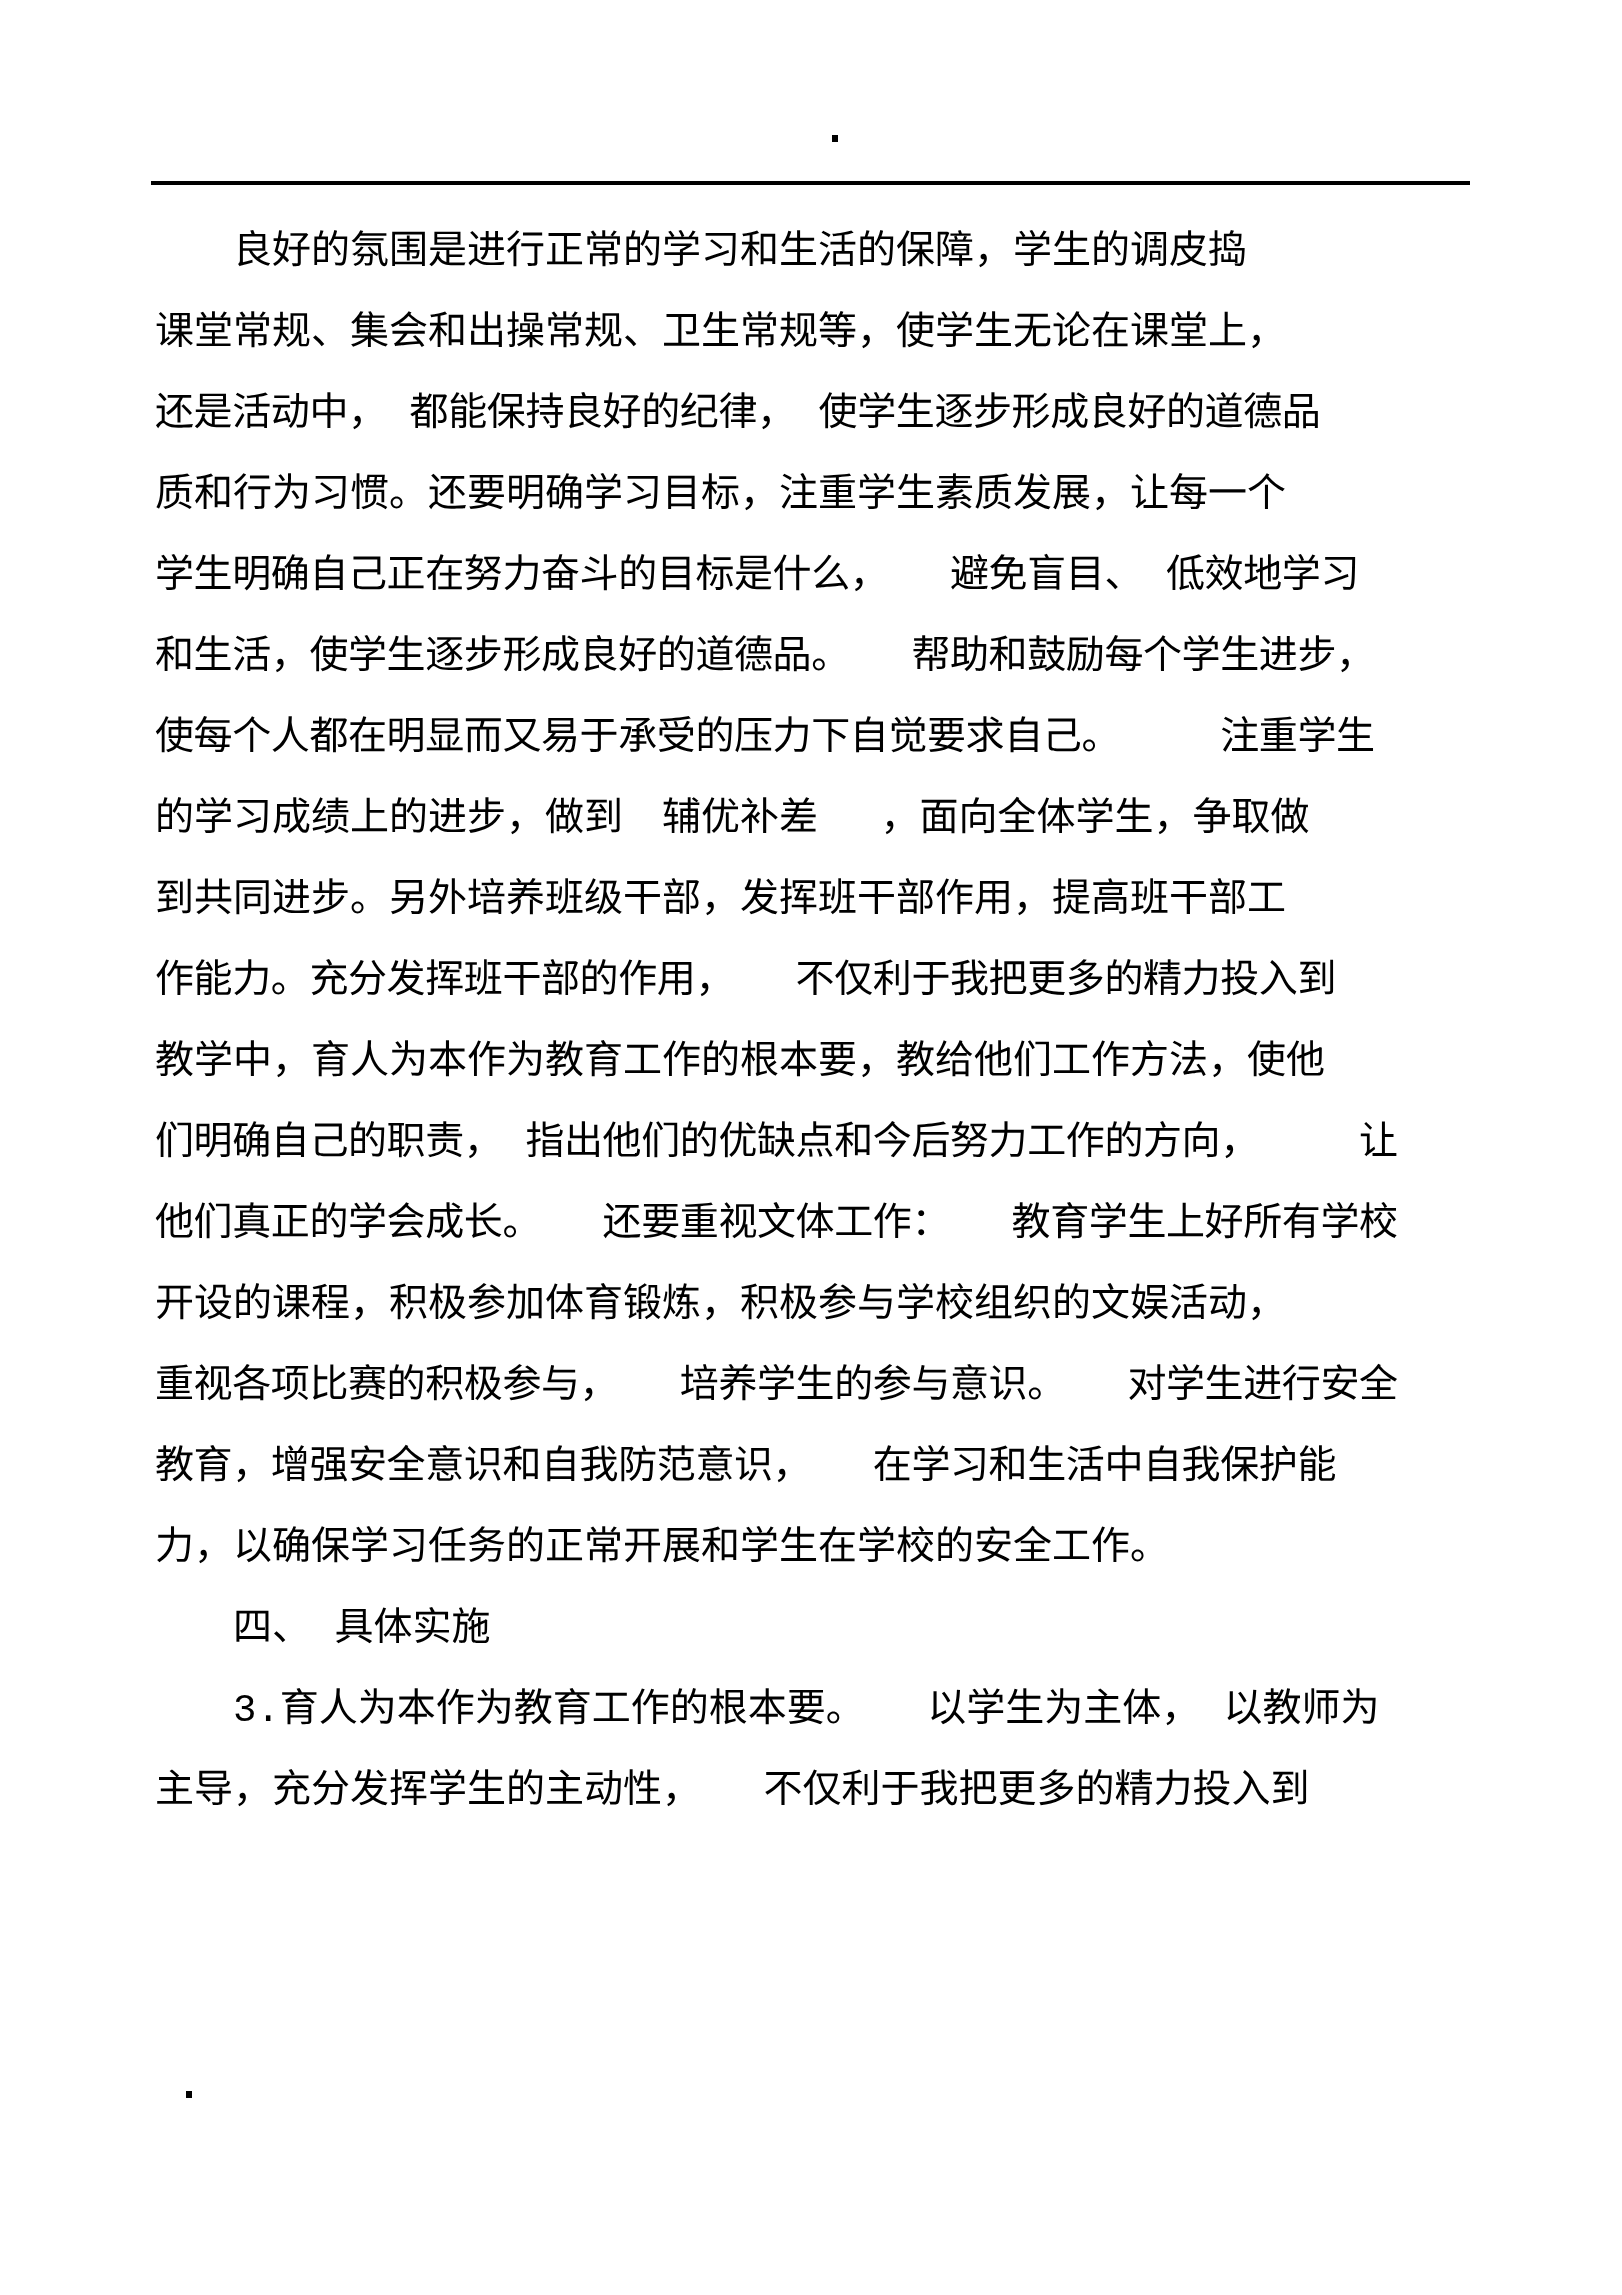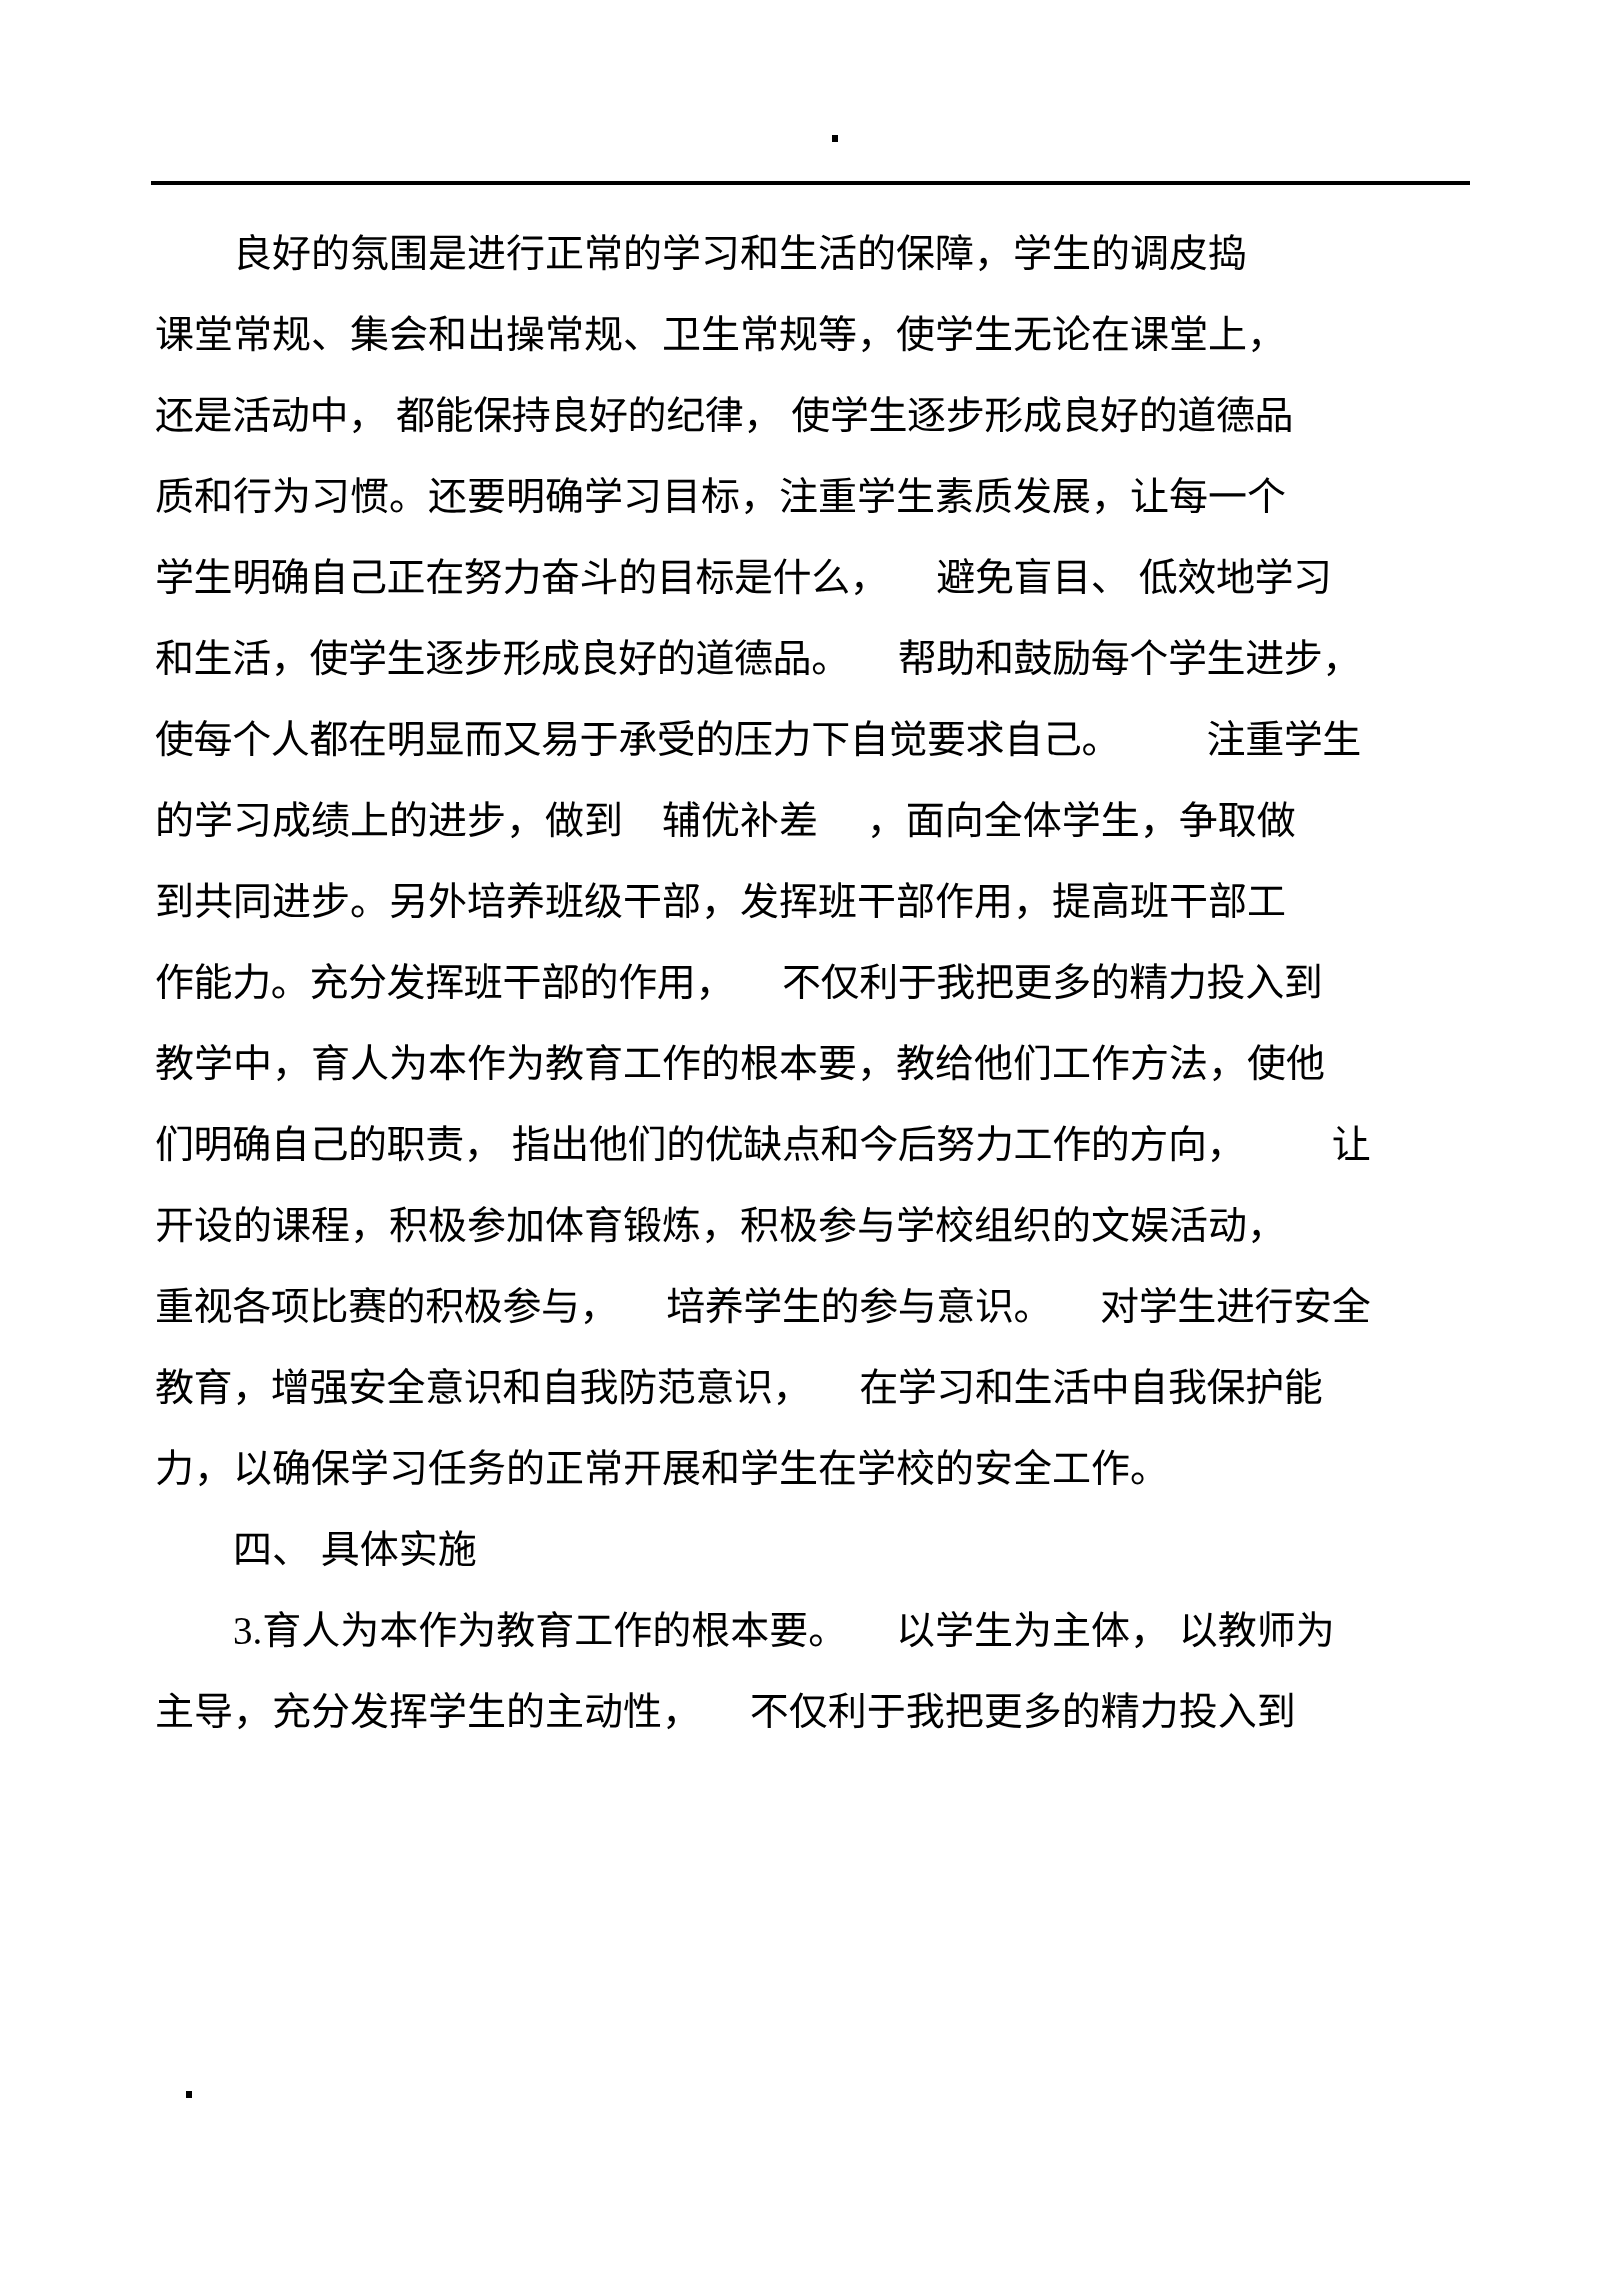--- a/index.html
+++ b/index.html
@@ -57,21 +57,21 @@
     width: 1319px;
   }
 
   .line {
     font-size: 39px;
     line-height: 81px;
     color: #000000;
     white-space: pre;
     letter-spacing: 0px;
     font-weight: 400;
-    font-family: Liberation Serif, serif;
+    font-family: Liberation Mono, monospace;
     height: 81px;
     overflow: visible;
   }
 
   .line.indent {
     text-indent: 78px;
   }
 
   .line.heading {
     text-indent: 78px;
@@ -97,20 +97,21 @@
     <div class="line tight">还是活动中， 都能保持良好的纪律， 使学生逐步形成良好的道德品</div>
     <div class="line">质和行为习惯。还要明确学习目标，注重学生素质发展，让每一个</div>
     <div class="line tight">学生明确自己正在努力奋斗的目标是什么， 　避免盲目、 低效地学习</div>
     <div class="line tight">和生活，使学生逐步形成良好的道德品。 　帮助和鼓励每个学生进步，</div>
     <div class="line tight">使每个人都在明显而又易于承受的压力下自觉要求自己。 　　注重学生</div>
     <div class="line">的学习成绩上的进步，做到　辅优补差 　，面向全体学生，争取做</div>
     <div class="line">到共同进步。另外培养班级干部，发挥班干部作用，提高班干部工</div>
     <div class="line tight">作能力。充分发挥班干部的作用， 　不仅利于我把更多的精力投入到</div>
     <div class="line">教学中，育人为本作为教育工作的根本要，教给他们工作方法，使他</div>
     <div class="line tight">们明确自己的职责， 指出他们的优缺点和今后努力工作的方向， 　　让</div>
+    <div class="line tight">他们真正的学会成长。 　还要重视文体工作： 　教育学生上好所有学校</div>
     <div class="line">开设的课程，积极参加体育锻炼，积极参与学校组织的文娱活动，</div>
     <div class="line tight">重视各项比赛的积极参与， 　培养学生的参与意识。 　对学生进行安全</div>
     <div class="line tight">教育，增强安全意识和自我防范意识， 　在学习和生活中自我保护能</div>
     <div class="line">力，以确保学习任务的正常开展和学生在学校的安全工作。</div>
 
     <div class="line heading">四、 具体实施</div>
 
     <div class="line indent">3.育人为本作为教育工作的根本要。 　以学生为主体， 以教师为</div>
     <div class="line">主导，充分发挥学生的主动性， 　不仅利于我把更多的精力投入到</div>
 

